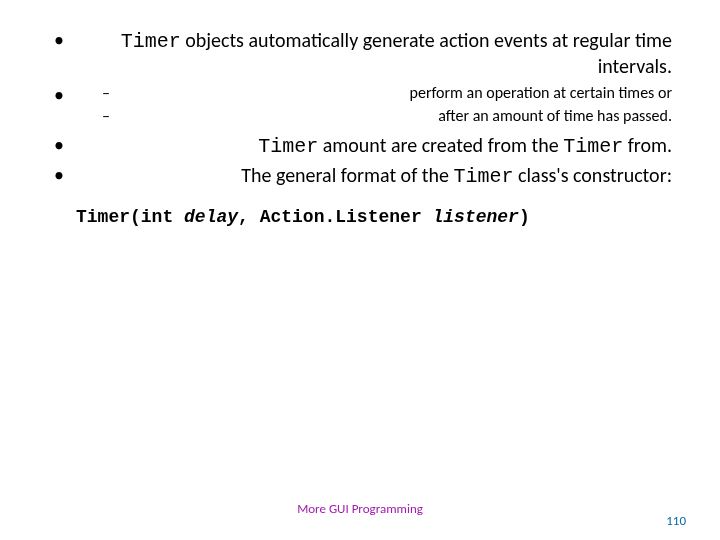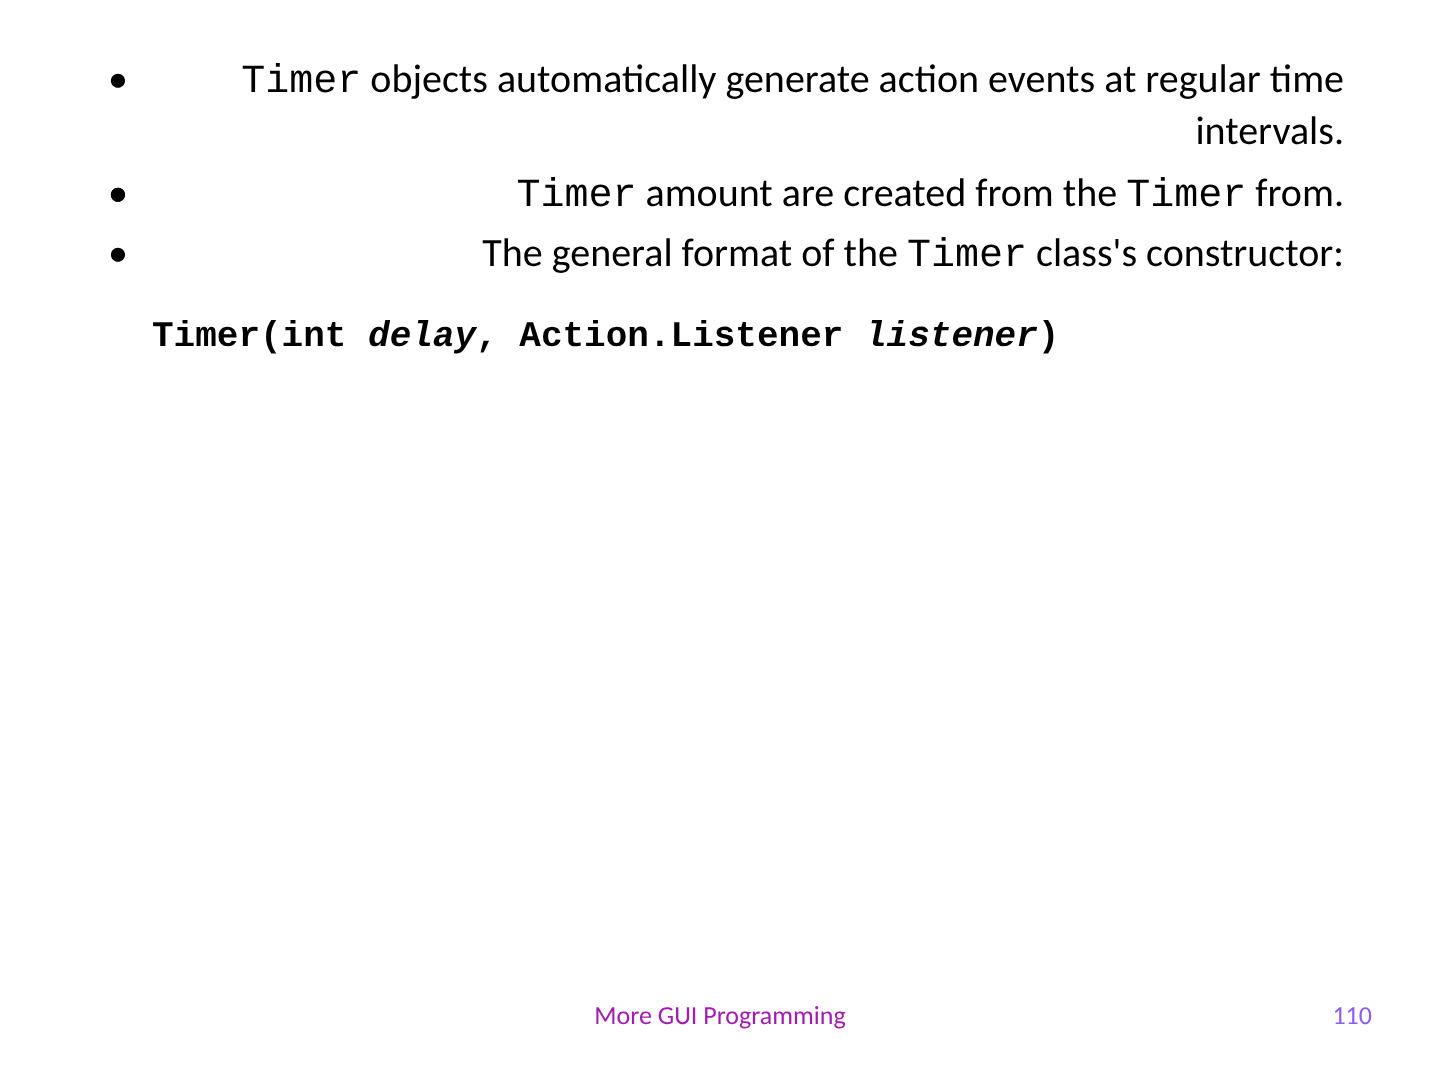--- a/index.html
+++ b/index.html
@@ -79,38 +79,40 @@
     position: absolute;
     bottom: 24px;
     left: 0;
     right: 0;
     text-align: center;
     font-size: 13px;
     color: #a21caf;
   }
   .footer-right {
     position: absolute;
-    bottom: 24px;
+    bottom: 12px;
     right: 34px;
     font-size: 13px;
-    color: #8b5cf6;
+    color: #0369a1;
   }
 </style>
 </head>
 <body>
 
 <div class="slide">
 
 
   <ul class="main">
     <li>
       <span class="mono">Timer</span><span> objects automatically generate action events at regular time intervals.</span>
     </li>
     <li>
       <ul class="sub">
+        <li>perform an operation at certain times or</li>
+        <li>after an amount of time has passed.</li>
       </ul>
     </li>
     <li>
       <span class="mono">Timer</span><span> amount are created from the </span><span class="mono">Timer</span><span> from.</span>
     </li>
     <li>
       <span>The general format of the </span><span class="mono">Timer</span><span> class's constructor:</span>
     </li>
   </ul>
 

